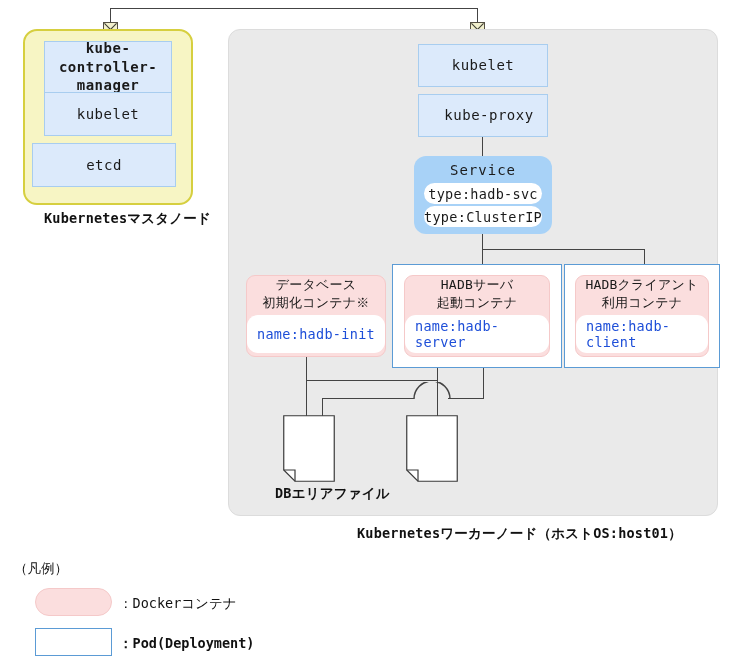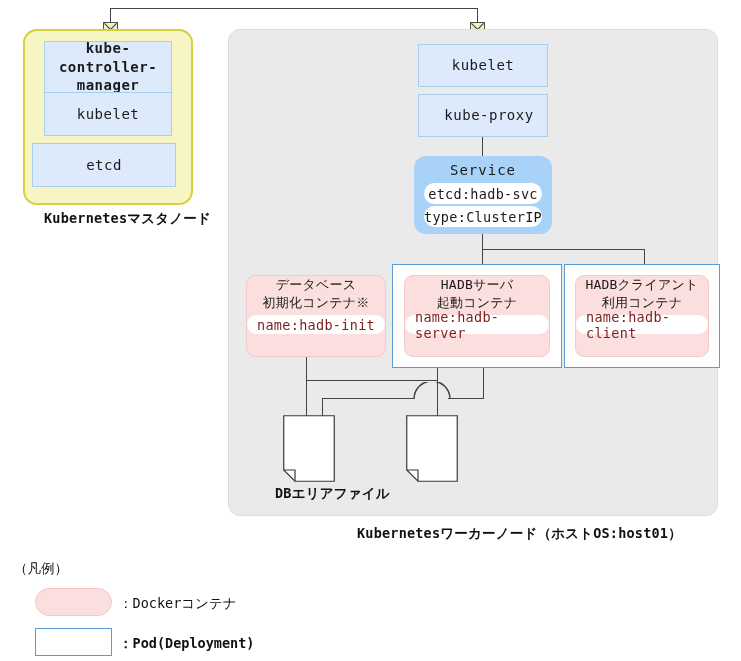--- a/index.html
+++ b/index.html
@@ -117,26 +117,26 @@
   .container-title {
     font-size: 13px;
     color: #1a1a1a;
     text-align: center;
     line-height: 1.4;
     letter-spacing: 0.2px;
   }
   .container-pill {
     background: #ffffff;
     border-radius: 11px;
-    height: 19px;
+    height: 38px;
     display: flex;
     align-items: center;
     justify-content: center;
     font-size: 13.5px;
-    color: #7f1d1d;
+    color: #1d4ed8;
     margin-top: 3px;
     padding: 0 10px;
     letter-spacing: 0.3px;
   }
 
   
   .file-shape {
     position: absolute;
     width: 52px;
     height: 67px;
@@ -221,21 +221,21 @@
     <span>kubelet</span>
   </div>
   <div class="blue-box" style="left:418px; top:94px; width:130px; height:43px;padding-left:12px;">
     <span>kube-proxy</span>
   </div>
 
   <div class="vline" style="left:482px; top:137px; height:19px;"></div>
 
   <div class="service-box" style="left:414px; top:156px; width:138px; height:78px;">
     <div class="service-title">Service</div>
-    <div class="pill">etcd:hadb-svc</div>
+    <div class="pill">type:hadb-svc</div>
     <div class="pill">type:ClusterIP</div>
   </div>
 
   <div class="vline" style="left:482px; top:234px; height:30px;"></div>
   <div class="hline" style="left:482px; top:249px; width:163px;"></div>
   <div class="vline" style="left:644px; top:249px; height:15px;"></div>
 
   <div class="container-box" style="left:246px; top:275px; width:140px; height:82px;">
     <div class="container-title">
       <span>データベース</span><br>

